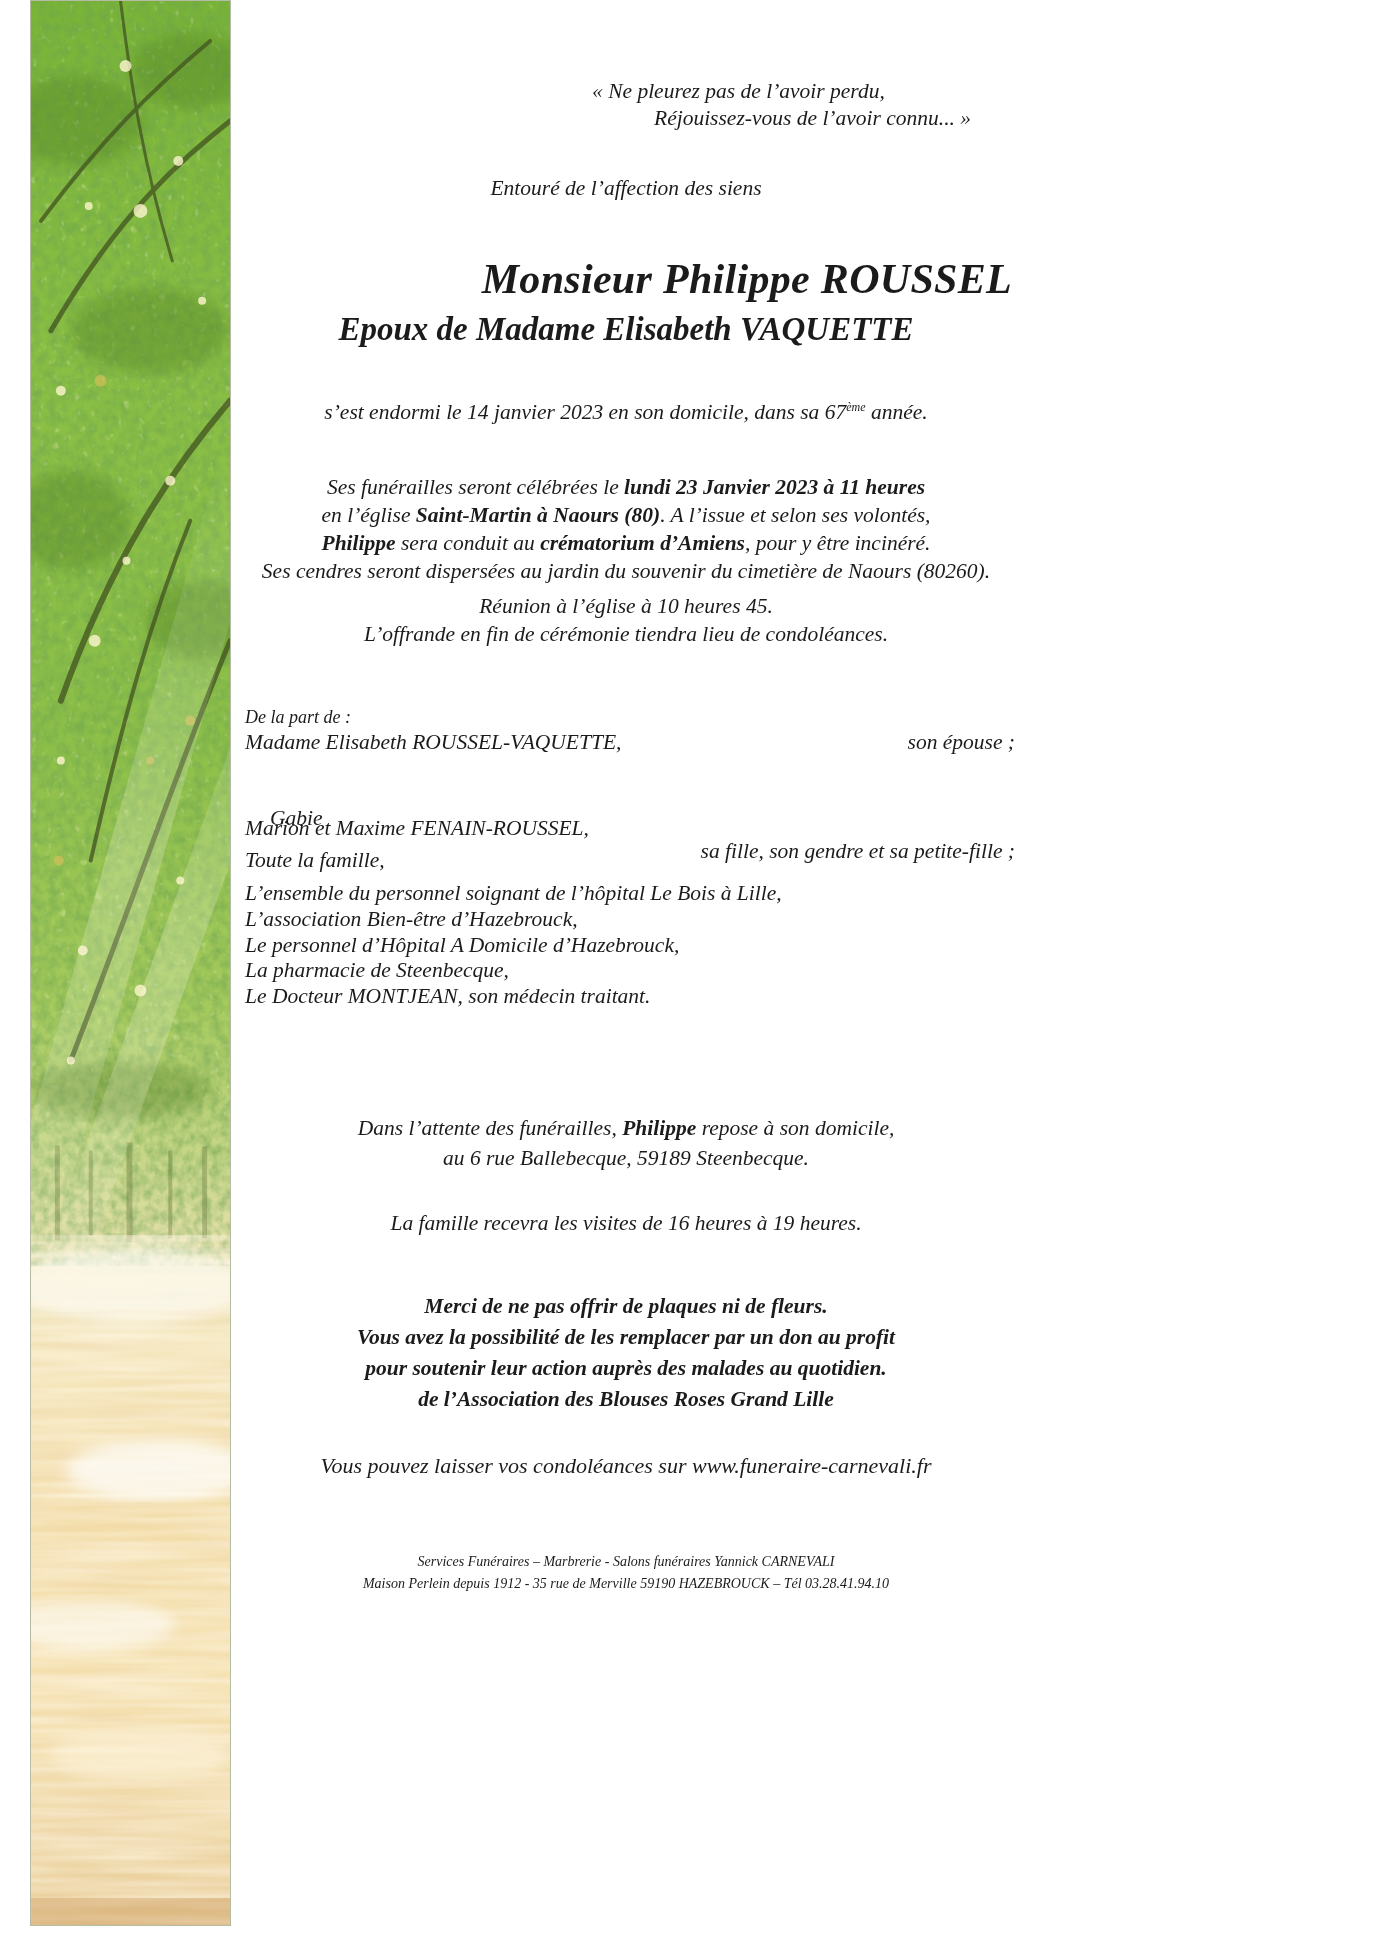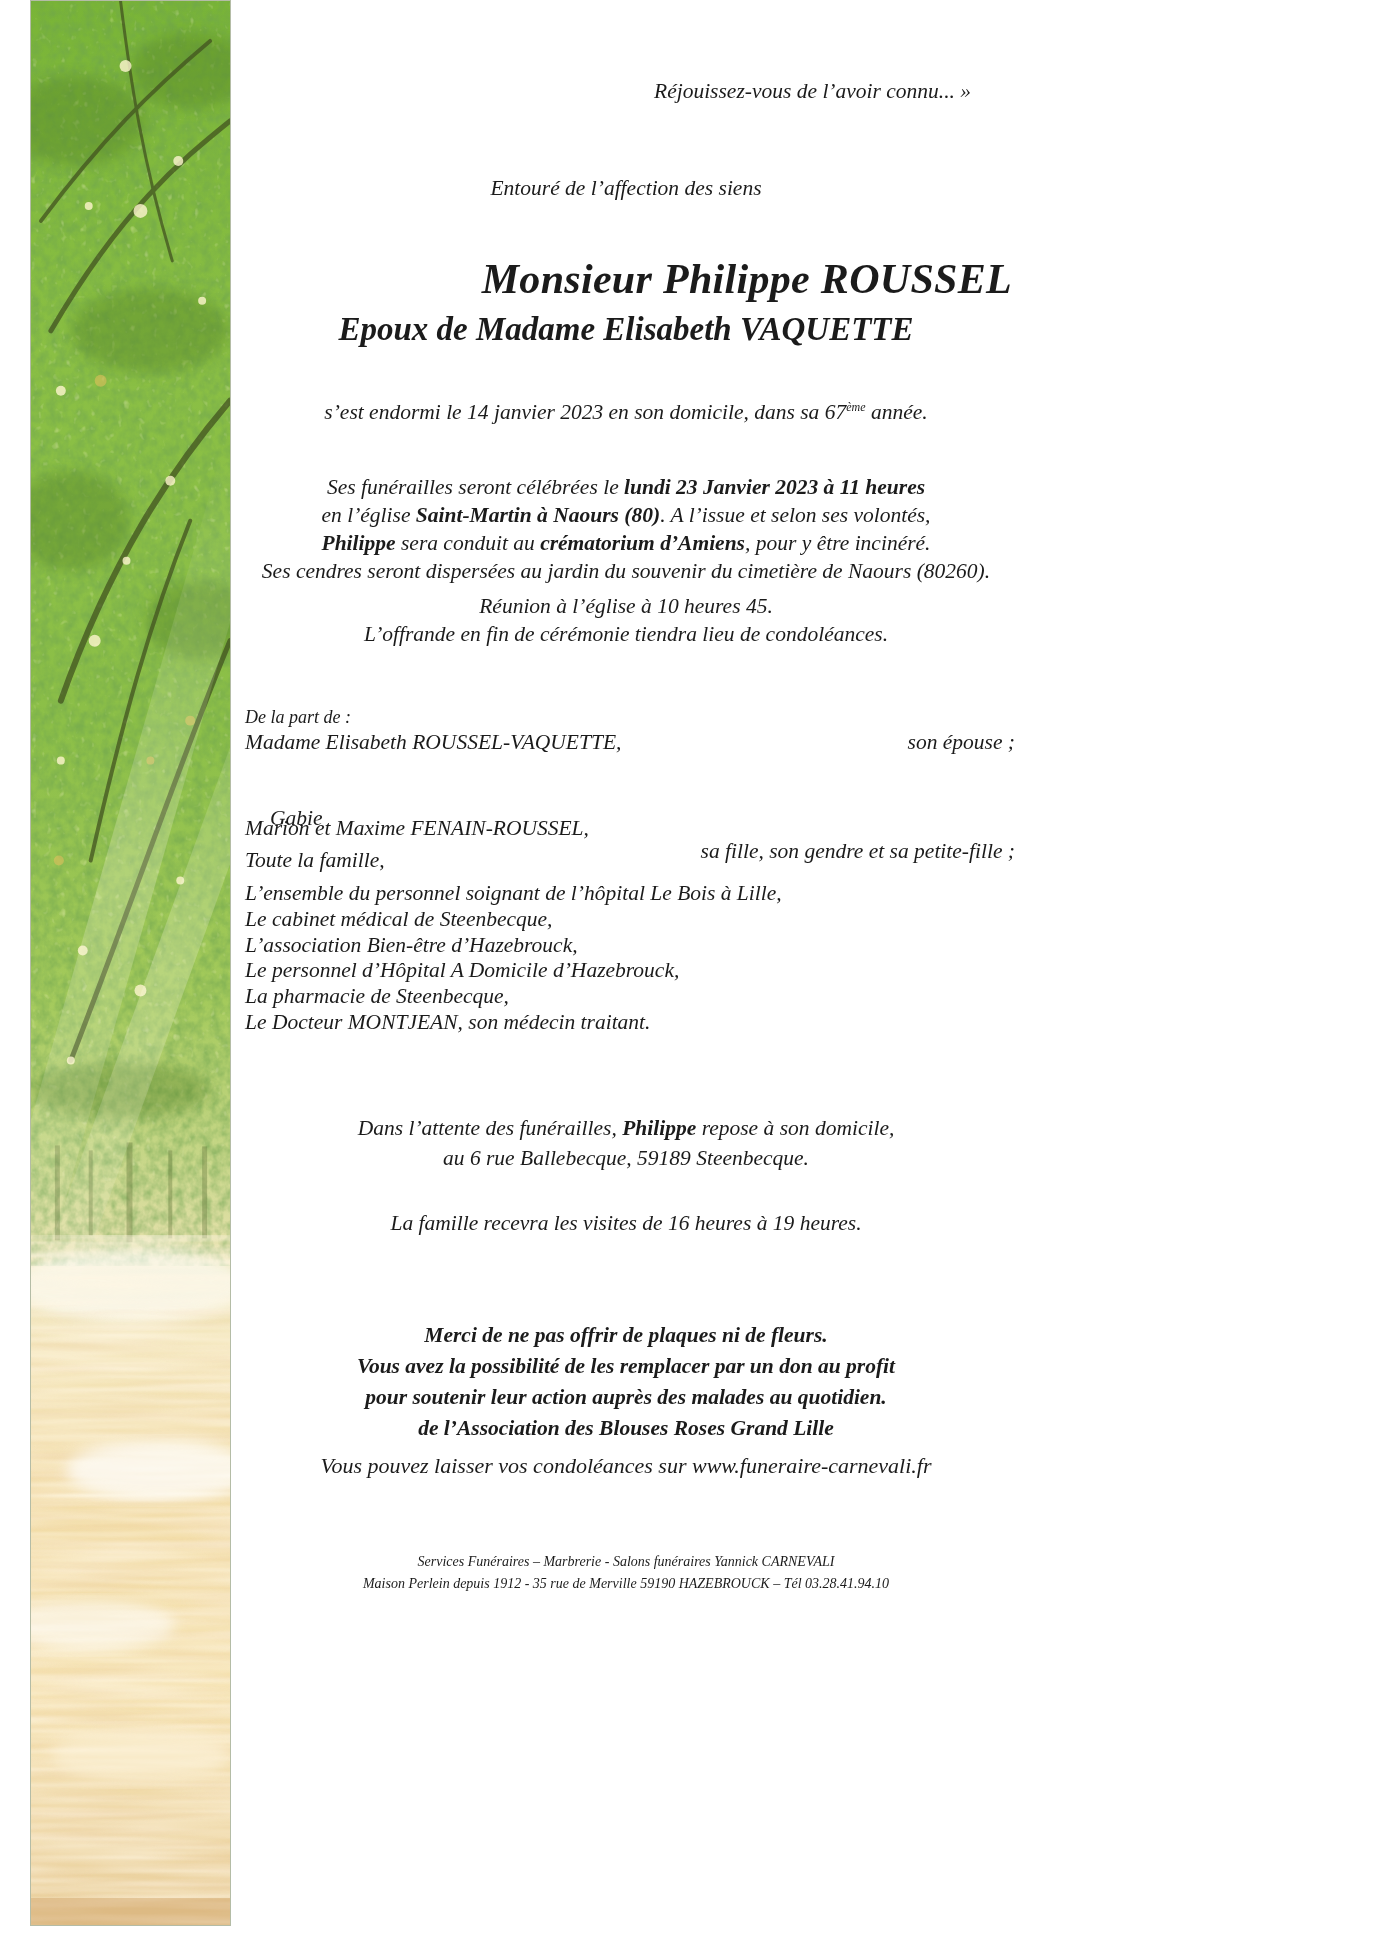--- a/index.html
+++ b/index.html
@@ -46,21 +46,21 @@
   .r-wife      { top:730px; }
   .r-daughter  { top:780px;margin-top:36px; }
   .r-gabie     { top:806px; padding-left:25px; }
   .r-all       { top:848px; }
   .rel { position:absolute; right:2px; top:0; }
   .rel-split { top:3px; right:2px; }
   .fam-others  { top:881px; left:5px; width:762px; text-align:left; font-size:21.5px; line-height:25.8px; }
 
   .repose      { top:1113px; text-align:center; font-size:21.5px; line-height:30px; }
   .visits      { top:1211px; text-align:center; font-size:21.5px; }
-  .donation    { top:1291px; text-align:center; font-size:21.5px; font-weight:bold; line-height:31px;margin-top:29px; }
+  .donation    { top:1291px; text-align:center; font-size:21.5px; font-weight:bold; line-height:31px; }
   .condolences { top:1453px; text-align:center; font-size:22px; }
 
   .footer { top:1551px; text-align:center; font-size:14px; font-weight:normal; line-height:22px; }
 
   b { font-weight:bold; }
 </style>
 </head>
 <body>
 
 <div class="strip">
@@ -169,20 +169,21 @@
     <ellipse cx="130" cy="1470" rx="95" ry="30" fill="#ffffff" opacity="0.7" filter="url(#soft)"></ellipse>
     <ellipse cx="60" cy="1625" rx="85" ry="26" fill="#ffffff" opacity="0.55" filter="url(#soft)"></ellipse>
     <ellipse cx="110" cy="1755" rx="90" ry="28" fill="#fdf3da" opacity="0.6" filter="url(#soft)"></ellipse>
     <rect x="0" y="1898" width="200" height="27" fill="#cf9f63" opacity="0.45"></rect>
   </svg>
 </div>
 
 <div class="content">
 
   <div class="quote">
+    <div class="l1">« Ne pleurez pas de l’avoir perdu,</div>
     <div class="l2">Réjouissez-vous de l’avoir connu... »</div>
   </div>
 
   <div class="intro">Entouré de l’affection des siens</div>
 
   <div class="title">Monsieur Philippe ROUSSEL</div>
   <div class="subtitle">Epoux de Madame Elisabeth VAQUETTE</div>
 
   <div class="death"><span>s’est endormi le 14 janvier 2023 en son domicile, dans sa 67</span><sup>ème</sup><span> année.</span></div>
 
@@ -208,21 +209,20 @@
   <div class="fam-row r-daughter">
     <span>Marion et Maxime FENAIN-ROUSSEL,</span>
     <span class="rel rel-split" style="top:23px;text-align:right;">sa fille, son gendre et sa petite-fille ;</span>
   </div>
   <div class="fam-row r-gabie">Gabie</div>
 
   <div class="fam-row r-all">Toute la famille,</div>
 
   <div class="fam-others">
     <div>L’ensemble du personnel soignant de l’hôpital Le Bois à Lille,</div>
-    <div>Le cabinet médical de Steenbecque,</div>
     <div>L’association Bien-être d’Hazebrouck,</div>
     <div>Le personnel d’Hôpital A Domicile d’Hazebrouck,</div>
     <div>La pharmacie de Steenbecque,</div>
     <div>Le Docteur MONTJEAN, son médecin traitant.</div>
   </div>
 
   <div class="repose">
     <div><span>Dans l’attente des funérailles, </span><b>Philippe</b><span> repose à son domicile,</span></div>
     <div>au 6 rue Ballebecque, 59189 Steenbecque.</div>
   </div>

